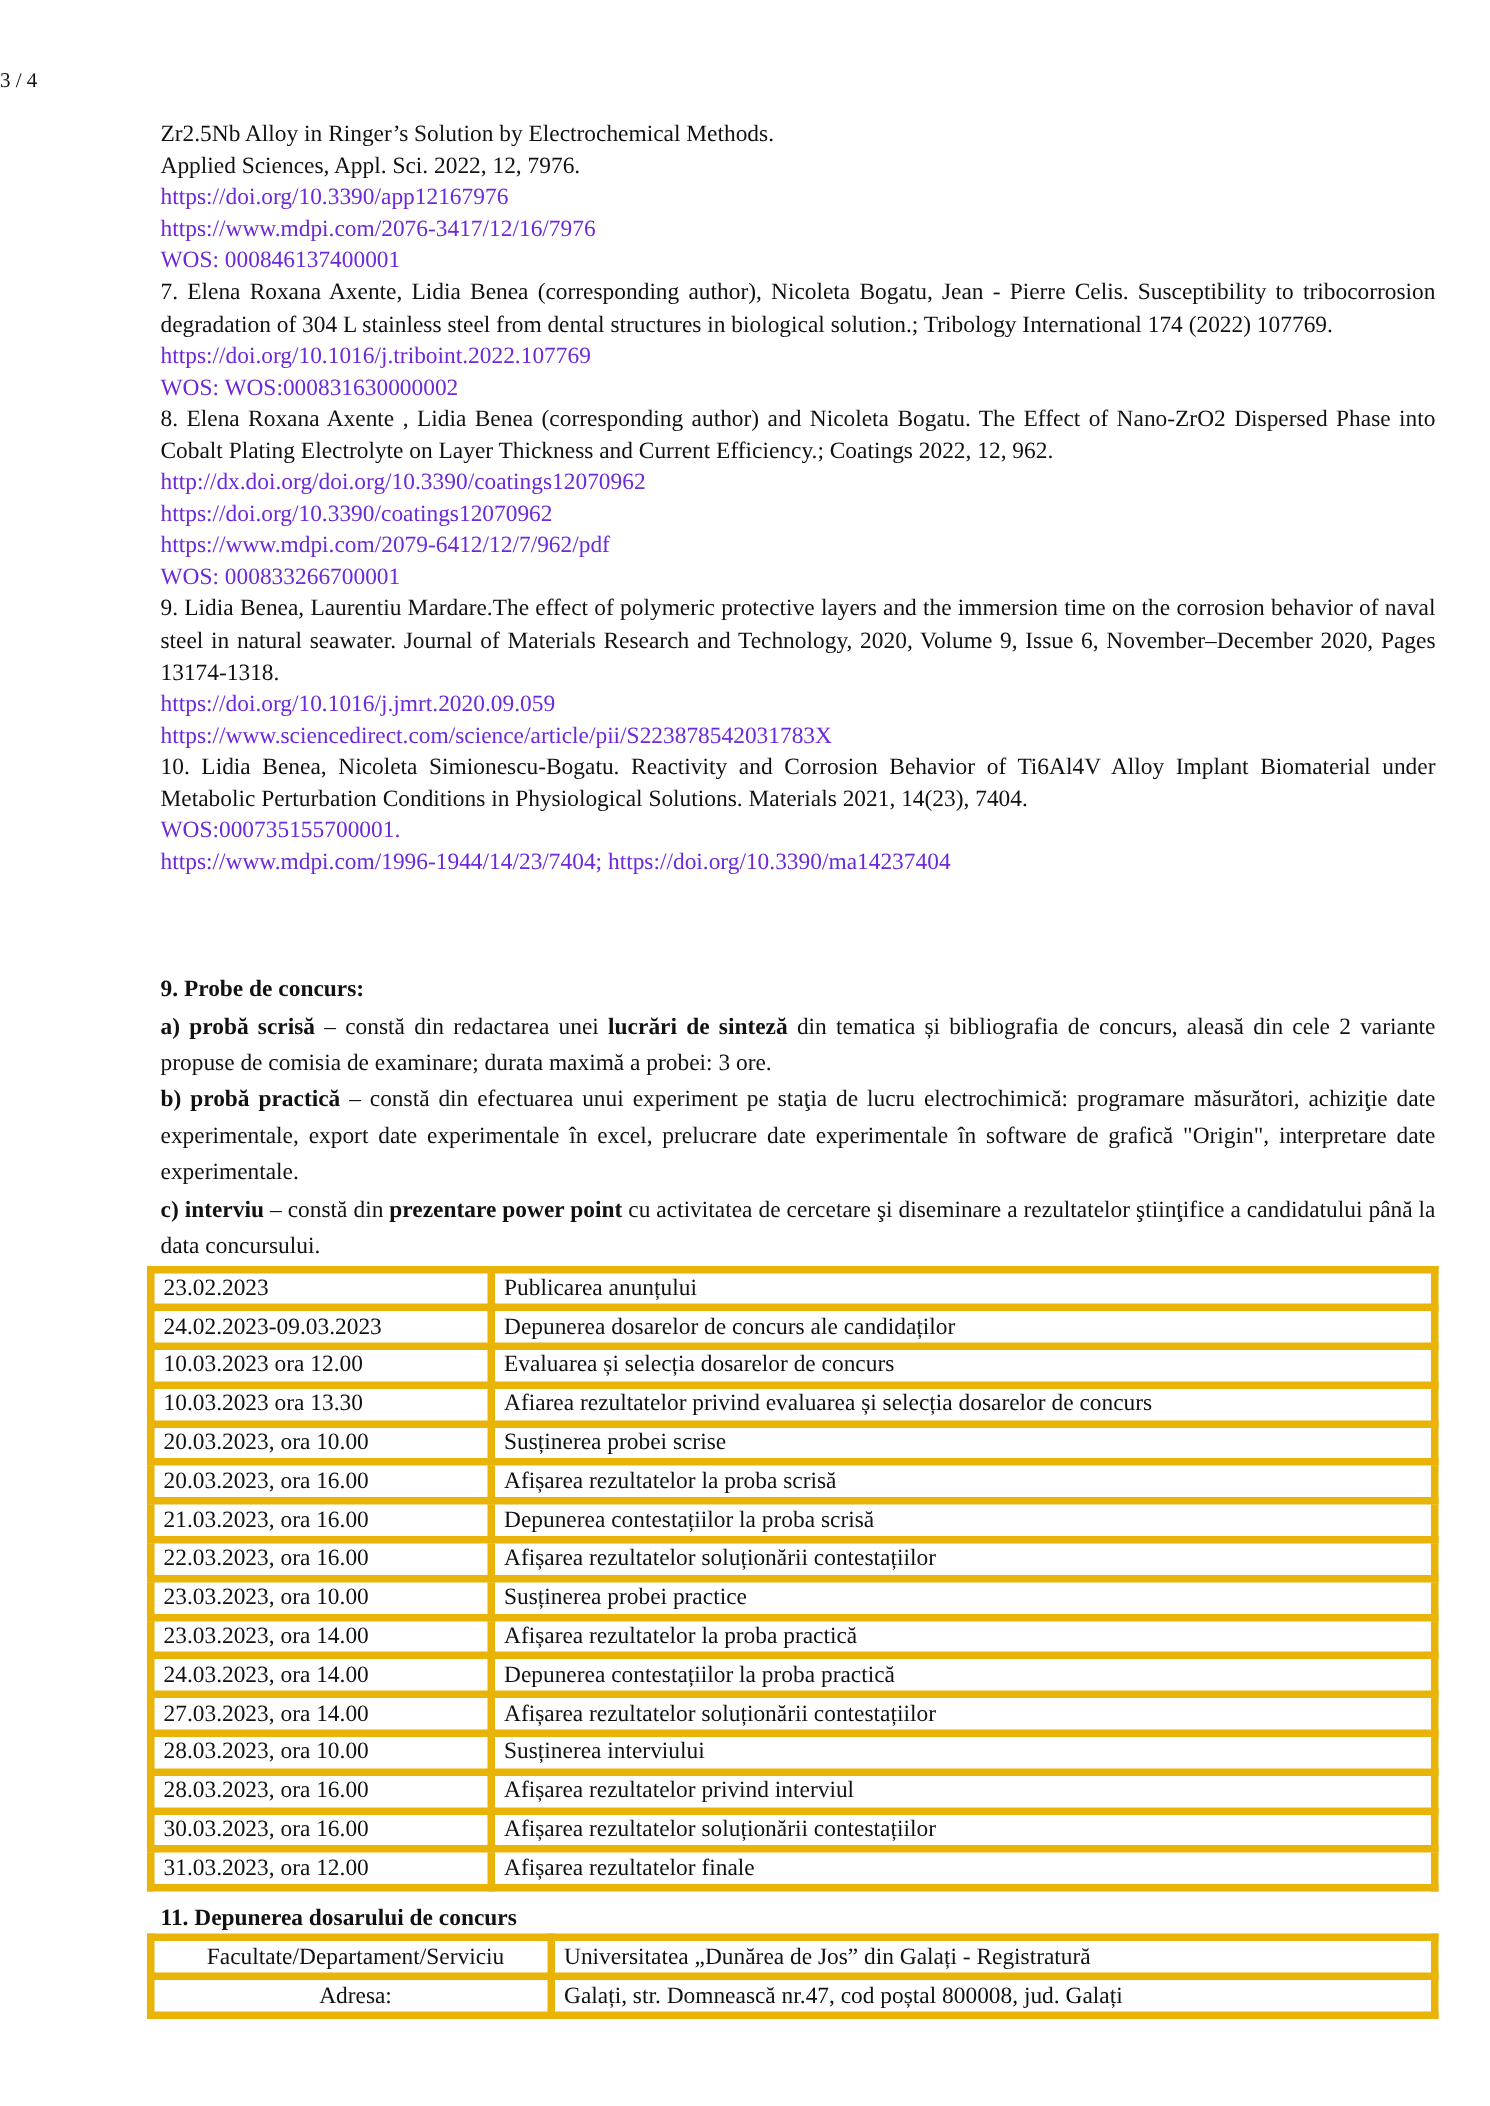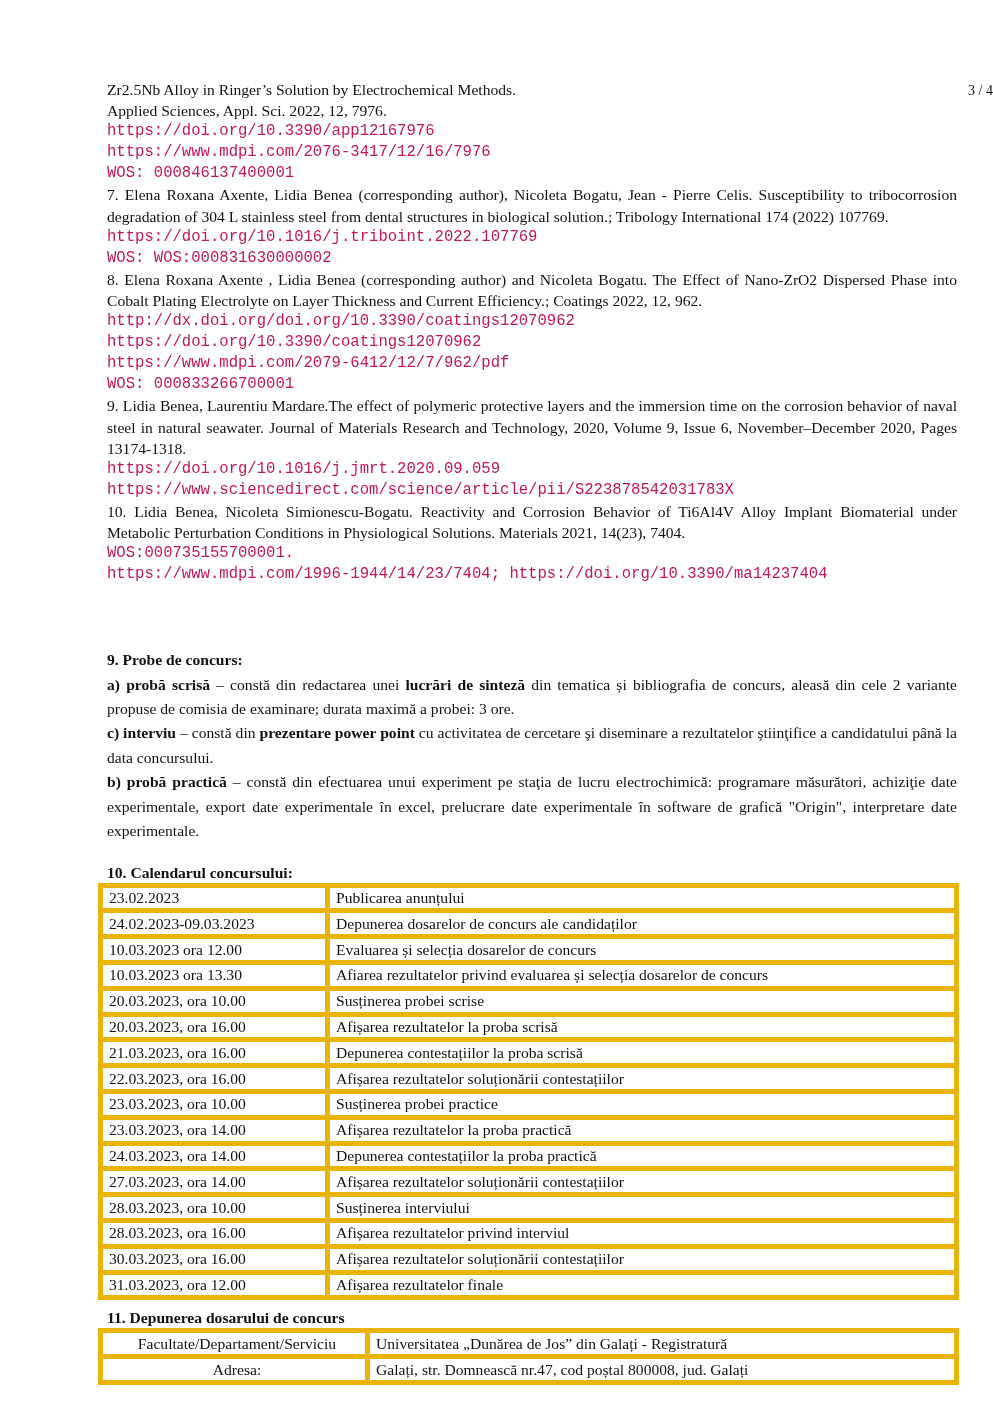--- a/index.html
+++ b/index.html
@@ -1,21 +1,21 @@
 <!DOCTYPE html>
 <html><head>
 <meta charset="utf-8">
 <style>
   html, body { margin: 0; padding: 0; background: #ffffff; }
   body { width: 993px; height: 1404px; position: relative; overflow: hidden;
          font-family: "Liberation Serif", serif; color: #111; font-size: 15.6px; }
-  .page-num { position: absolute; top: 47px; left: 0; width: 100%; text-align: right; font-size: 14px; margin-top: 36px; }
+  .page-num { position: absolute; top: 47px; left: 0; width: 100%; text-align: left; font-size: 14px; }
   .content { position: absolute; top: 79px; left: 107px; width: 850px; line-height: 21.1px; }
   .p { margin: 0; text-align: justify; }
-  .link { color: #be185d; margin: 0; font-family: Liberation Mono, monospace; }
+  .link { color: #6d28d9; margin: 0; }
   .spacer { height: 63px; }
   .b { font-weight: bold; }
   .sec9 { line-height: 24.4px; }
   .sec9 .p { margin: 0; }
   .h { font-weight: bold; margin: 0; }
   table { border-collapse: collapse; width: 861px; margin-left: -9px; font-size: 15.6px; }
   td { border: 5px solid #eab308; padding: 0 0 0 6px; height: 20.8px; line-height: 20px; vertical-align: middle; }
   .cal td.c1 { width: 216px; }
   .dep td.c1 { width: 256px; text-align: center; }
   .h10 { margin-top: 18px; }
@@ -60,25 +60,24 @@
     <p class="p">10. Lidia Benea, Nicoleta Simionescu-Bogatu. Reactivity and Corrosion Behavior of Ti6Al4V Alloy Implant Biomaterial under Metabolic Perturbation Conditions in Physiological Solutions. Materials 2021, 14(23), 7404.</p>
     <p class="link">WOS:000735155700001.</p>
     <p class="link">https://www.mdpi.com/1996-1944/14/23/7404; https://doi.org/10.3390/ma14237404</p>
   </div>
 
   <div class="spacer"></div>
 
   <div class="sec9">
     <p class="h">9. Probe de concurs:</p>
     <p class="p"><span class="b">a) probă scrisă</span><span> – constă din redactarea unei </span><span class="b">lucrări de sinteză</span><span> din tematica și bibliografia de concurs, aleasă din cele 2 variante propuse de comisia de examinare; durata maximă a probei: 3 ore.</span></p>
+    <p class="p"><span class="b">b) probă practică</span><span> – constă din efectuarea unui experiment pe staţia de lucru electrochimică: programare măsurători, achiziţie date experimentale, export date experimentale în excel, prelucrare date experimentale în software de grafică "Origin", interpretare date experimentale.</span></p>
     <p class="p"><span class="b">c) interviu</span><span> – constă din </span><span class="b">prezentare power point</span><span> cu activitatea de cercetare şi diseminare a rezultatelor ştiinţifice a candidatului până la data concursului.</span></p>
-    <p class="p"><span class="b">b) probă practică</span><span> – constă din efectuarea unui experiment pe staţia de lucru electrochimică: programare măsurători, achiziţie date experimentale, export date experimentale în excel, prelucrare date experimentale în software de grafică "Origin", interpretare date experimentale.</span></p>
   </div>
 
-  <p class="h h10">10. Calendarul concursului:</p>
   <table class="cal">
     <tbody id="cal-body">
         <tr>
           <td class="c1">23.02.2023</td>
           <td>Publicarea anunțului</td>
         </tr>
         <tr>
           <td class="c1">24.02.2023-09.03.2023</td>
           <td>Depunerea dosarelor de concurs ale candidaților</td>
         </tr>

